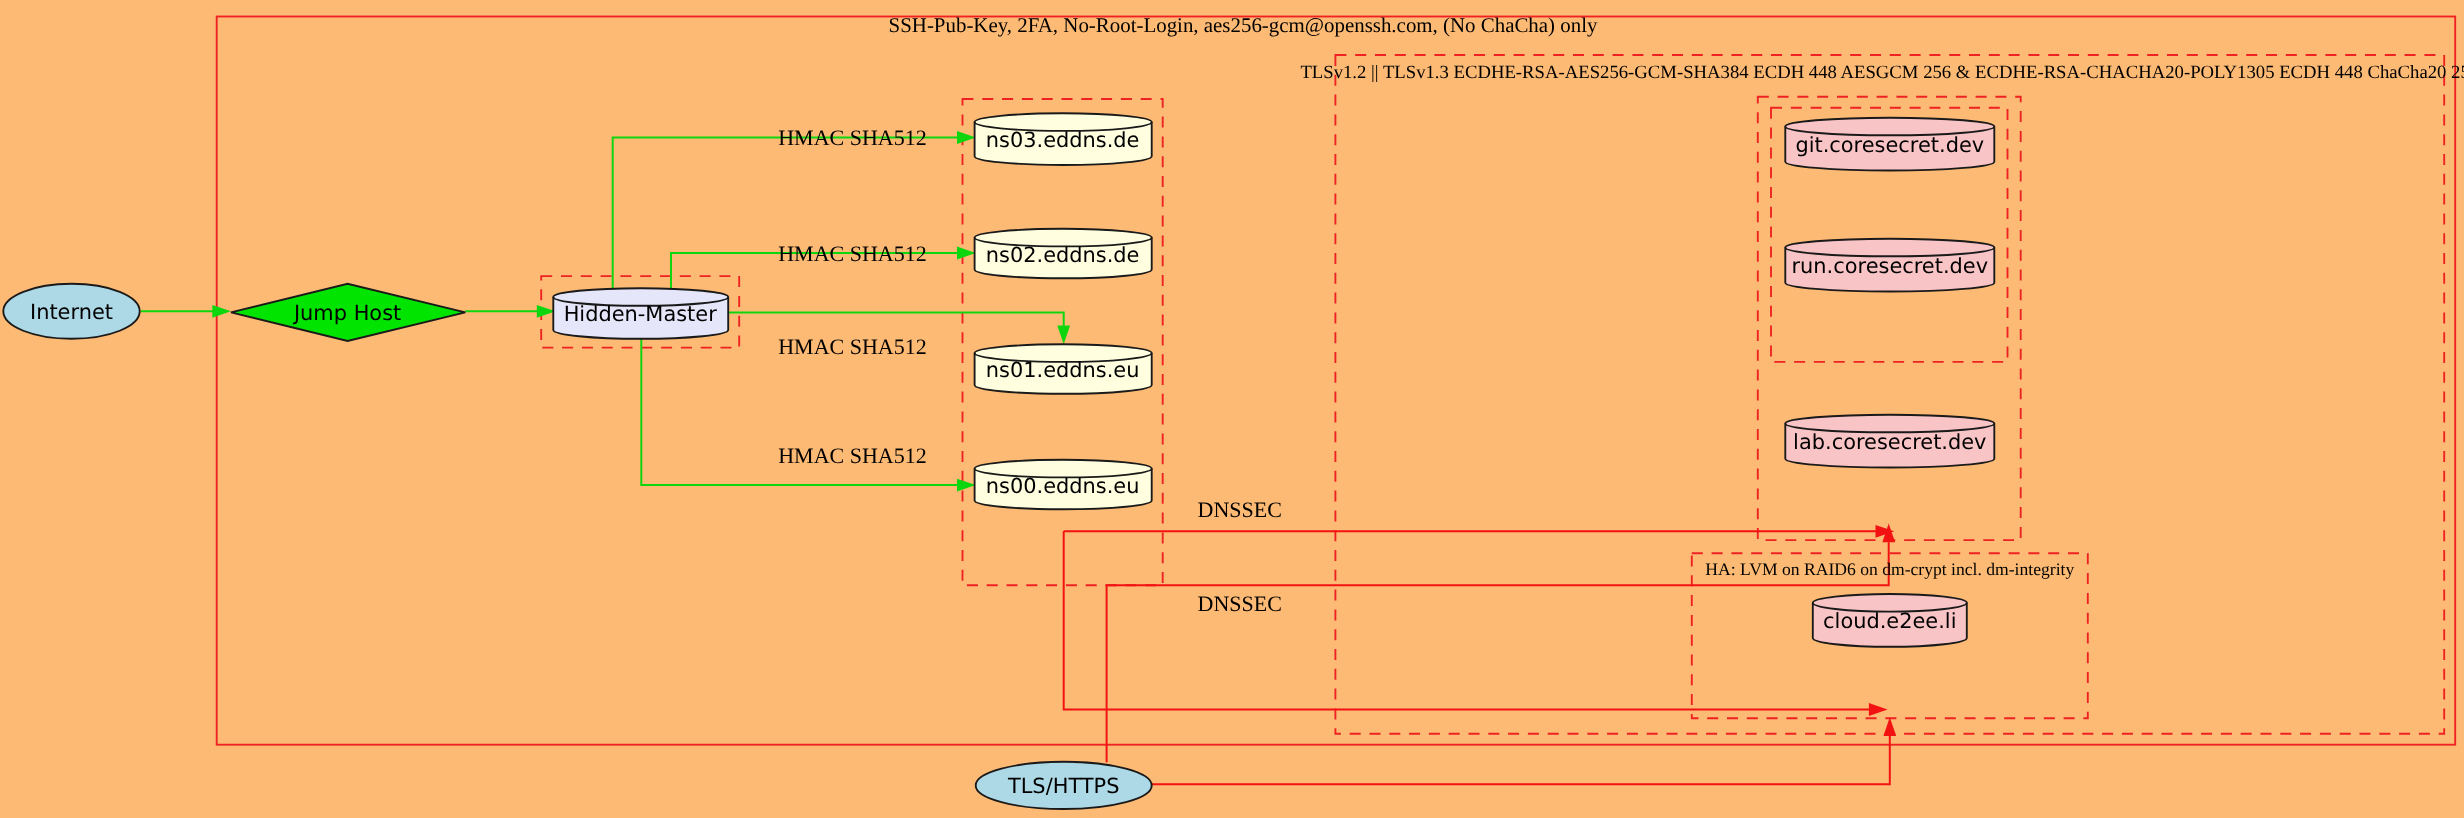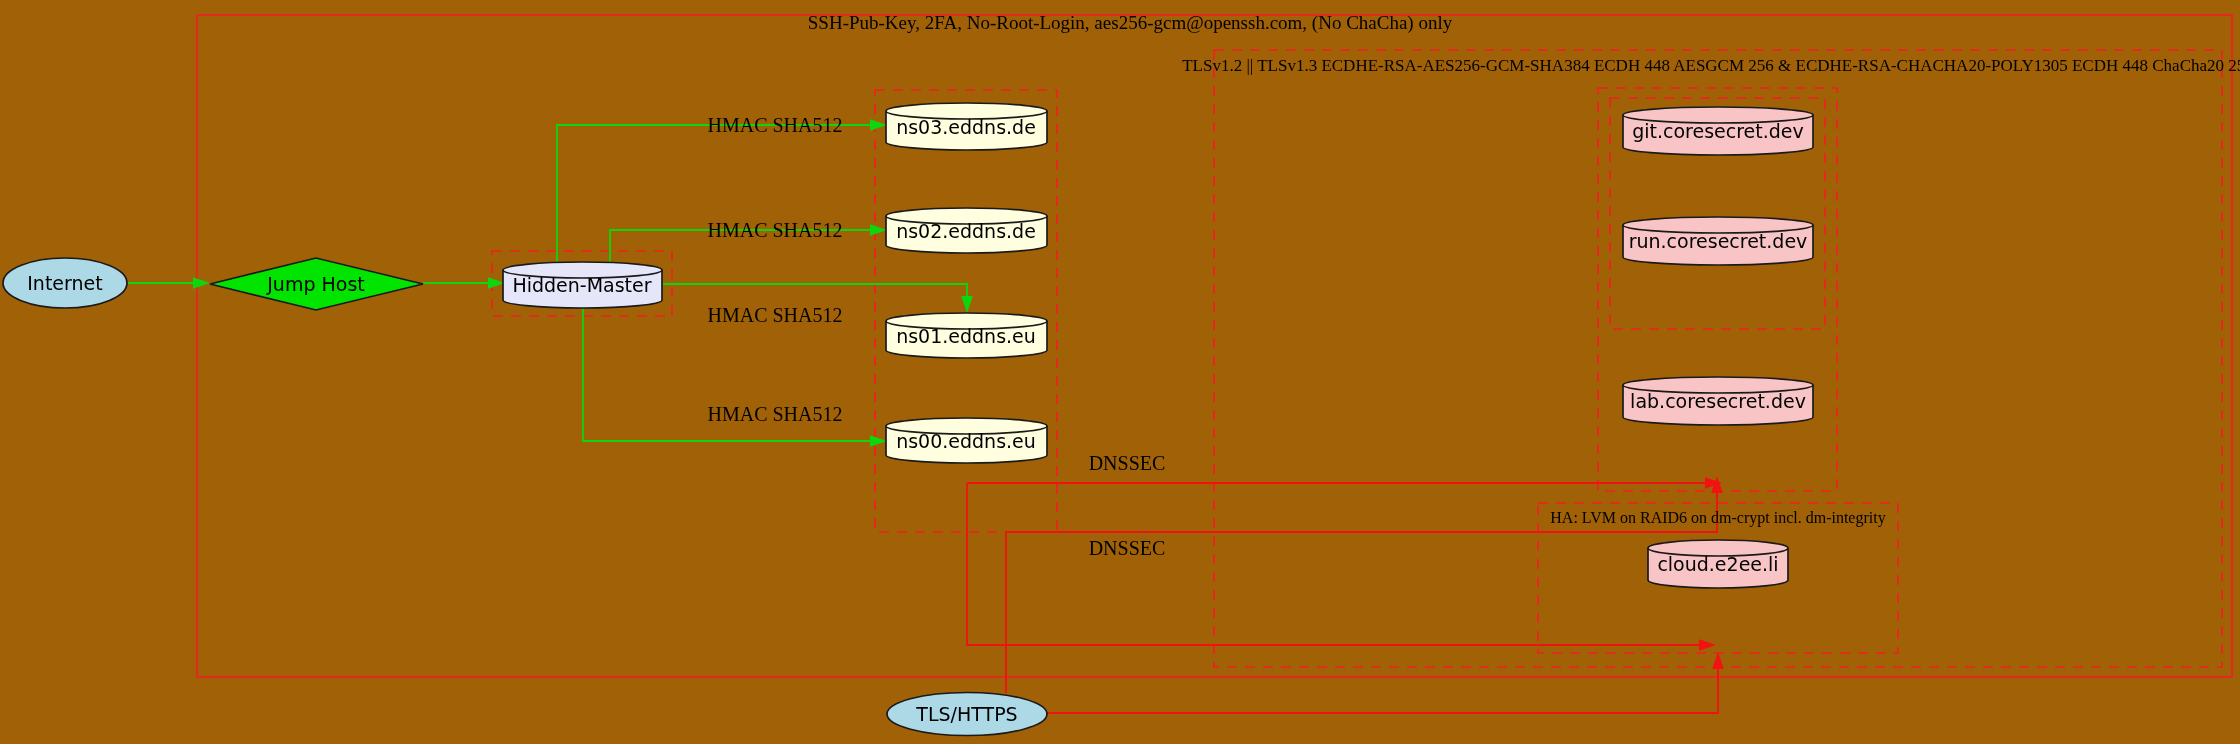--- a/index.html
+++ b/index.html
@@ -1,20 +1,20 @@
 <!DOCTYPE html>
 <html><head>
 <meta charset="utf-8">
 <style>
   html, body { margin: 0; padding: 0; background: #ffffff; }
   .canvas {
     position: relative;
     width: 2240px;
     height: 744px;
-    background: #a16207;
+    background: #fdba74;
     overflow: hidden;
   }
   svg { display: block; }
   text { fill: #000000; }
   .node-label {
     font-family: "DejaVu Sans", "Liberation Sans", sans-serif;
     font-size: 19px;
   }
   .edge-label {
     font-family: "Liberation Serif", "DejaVu Serif", serif;

